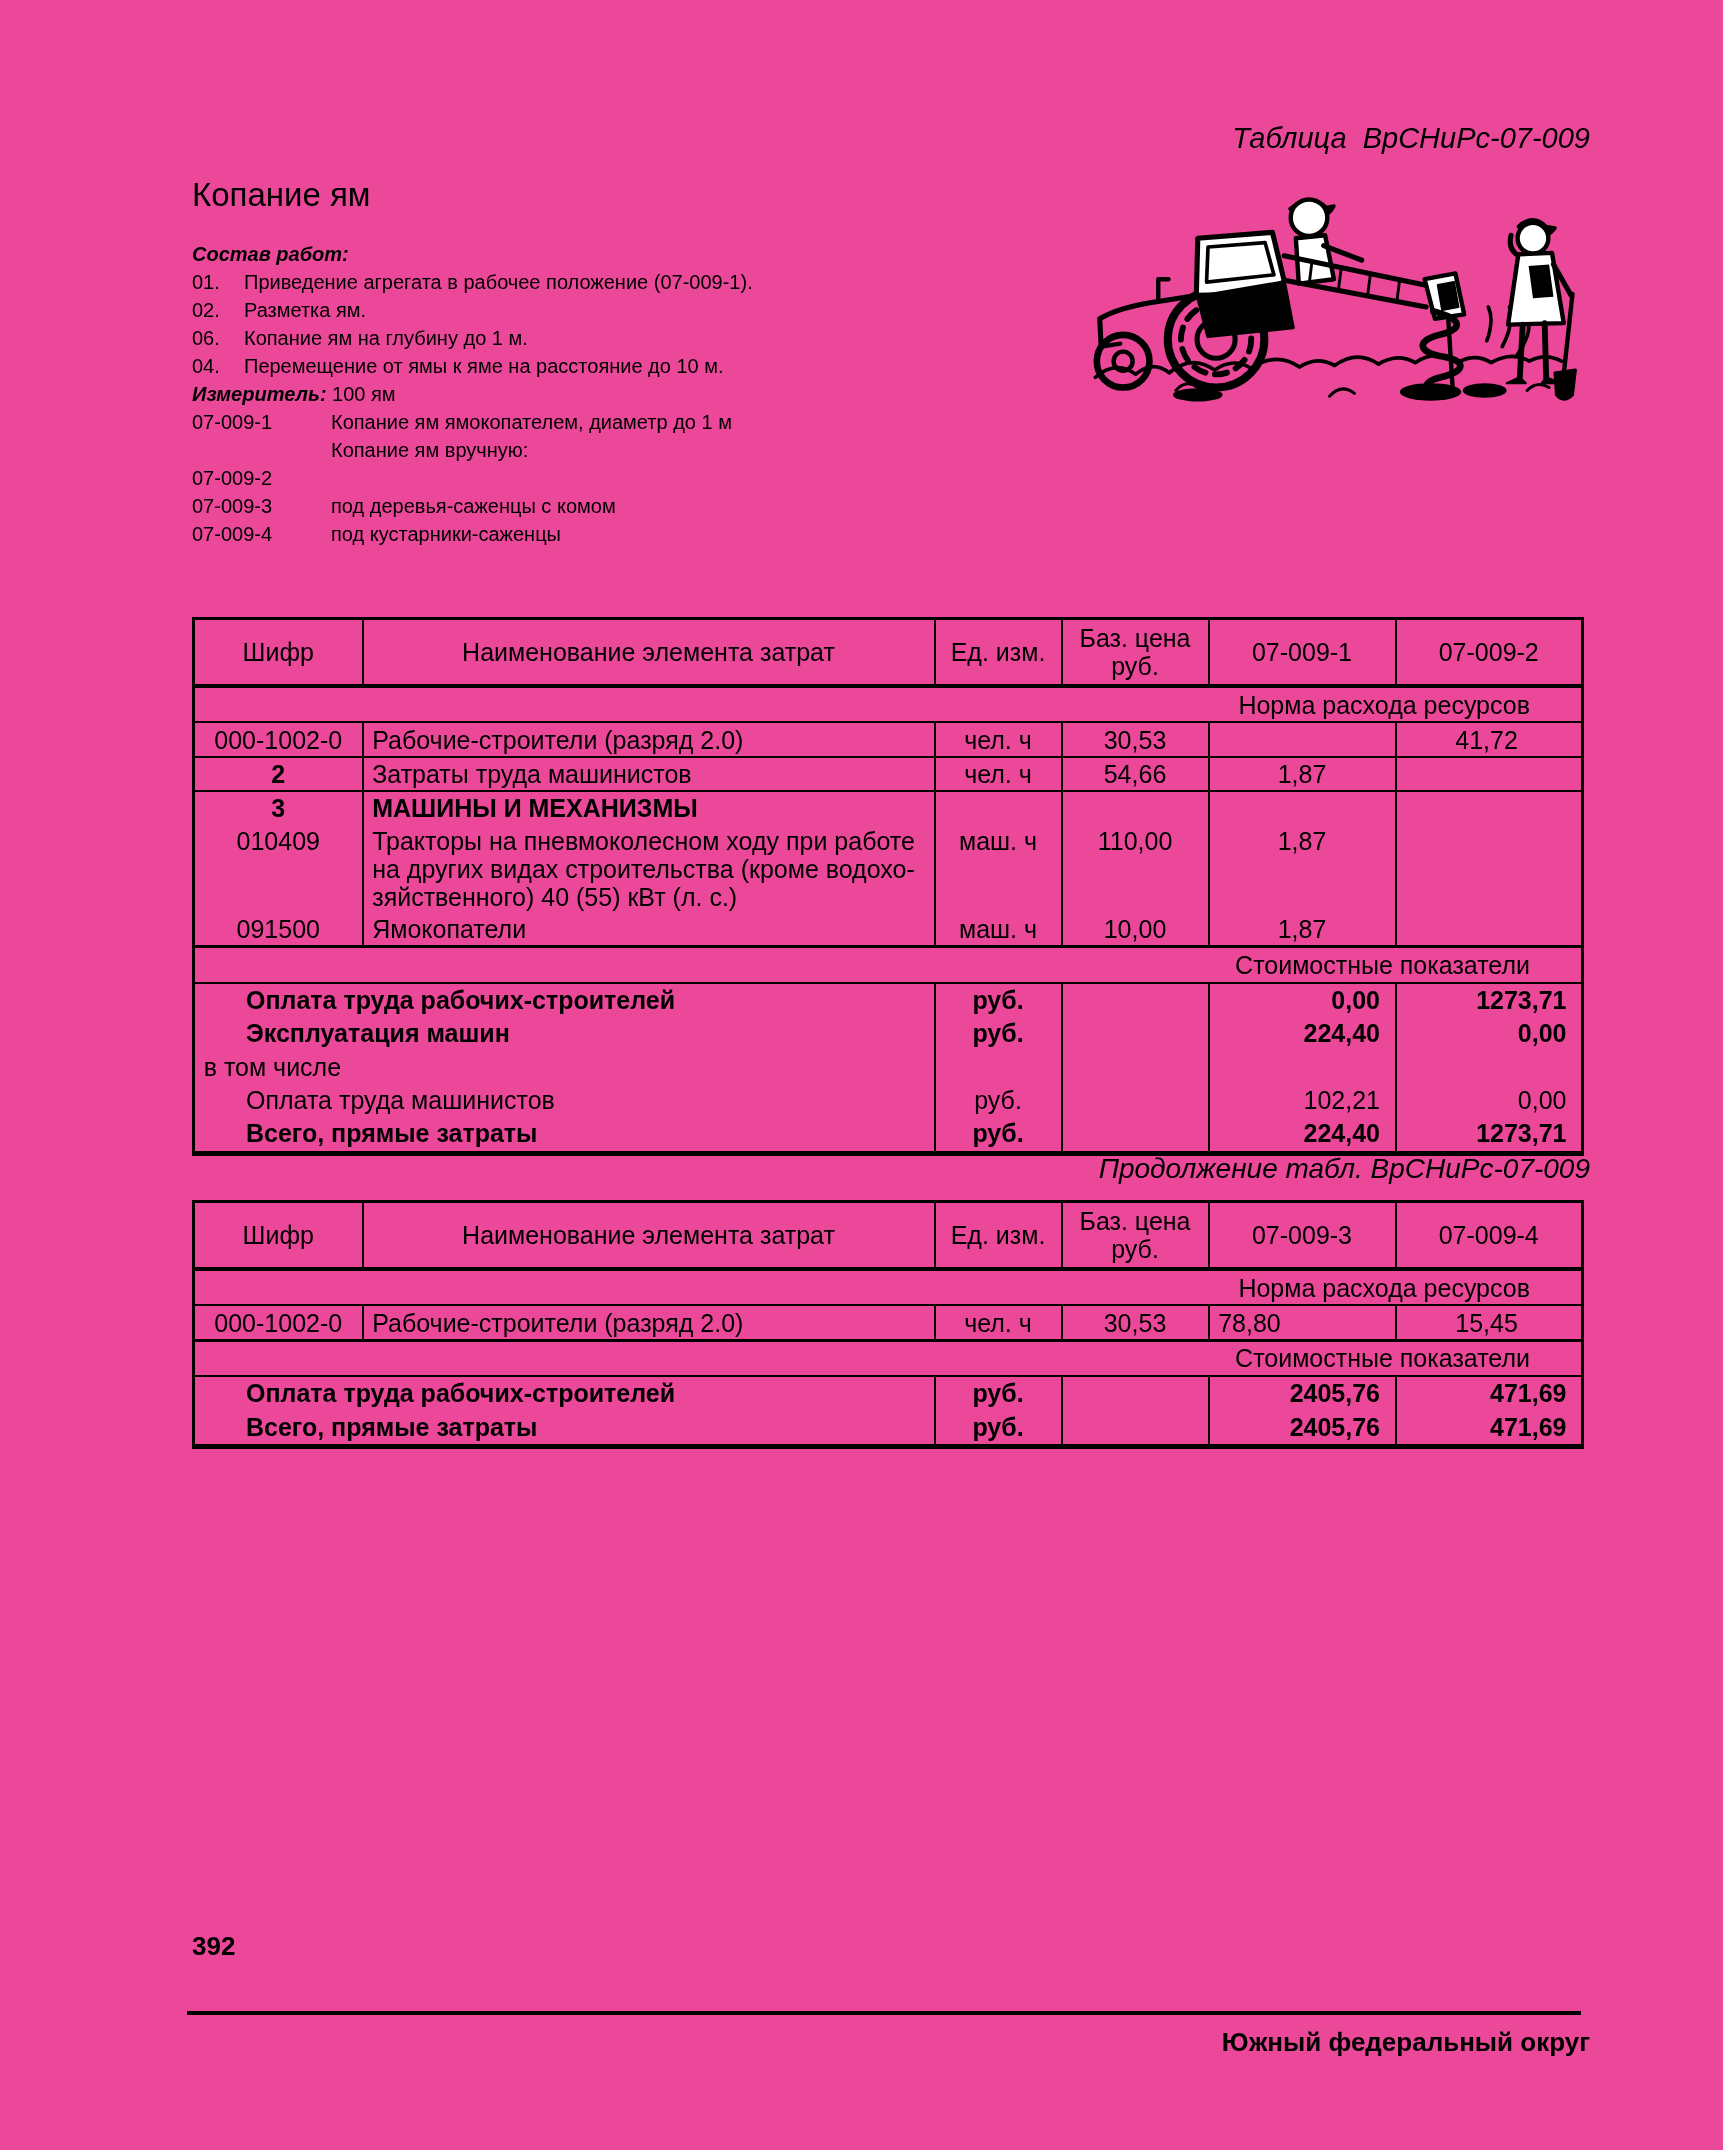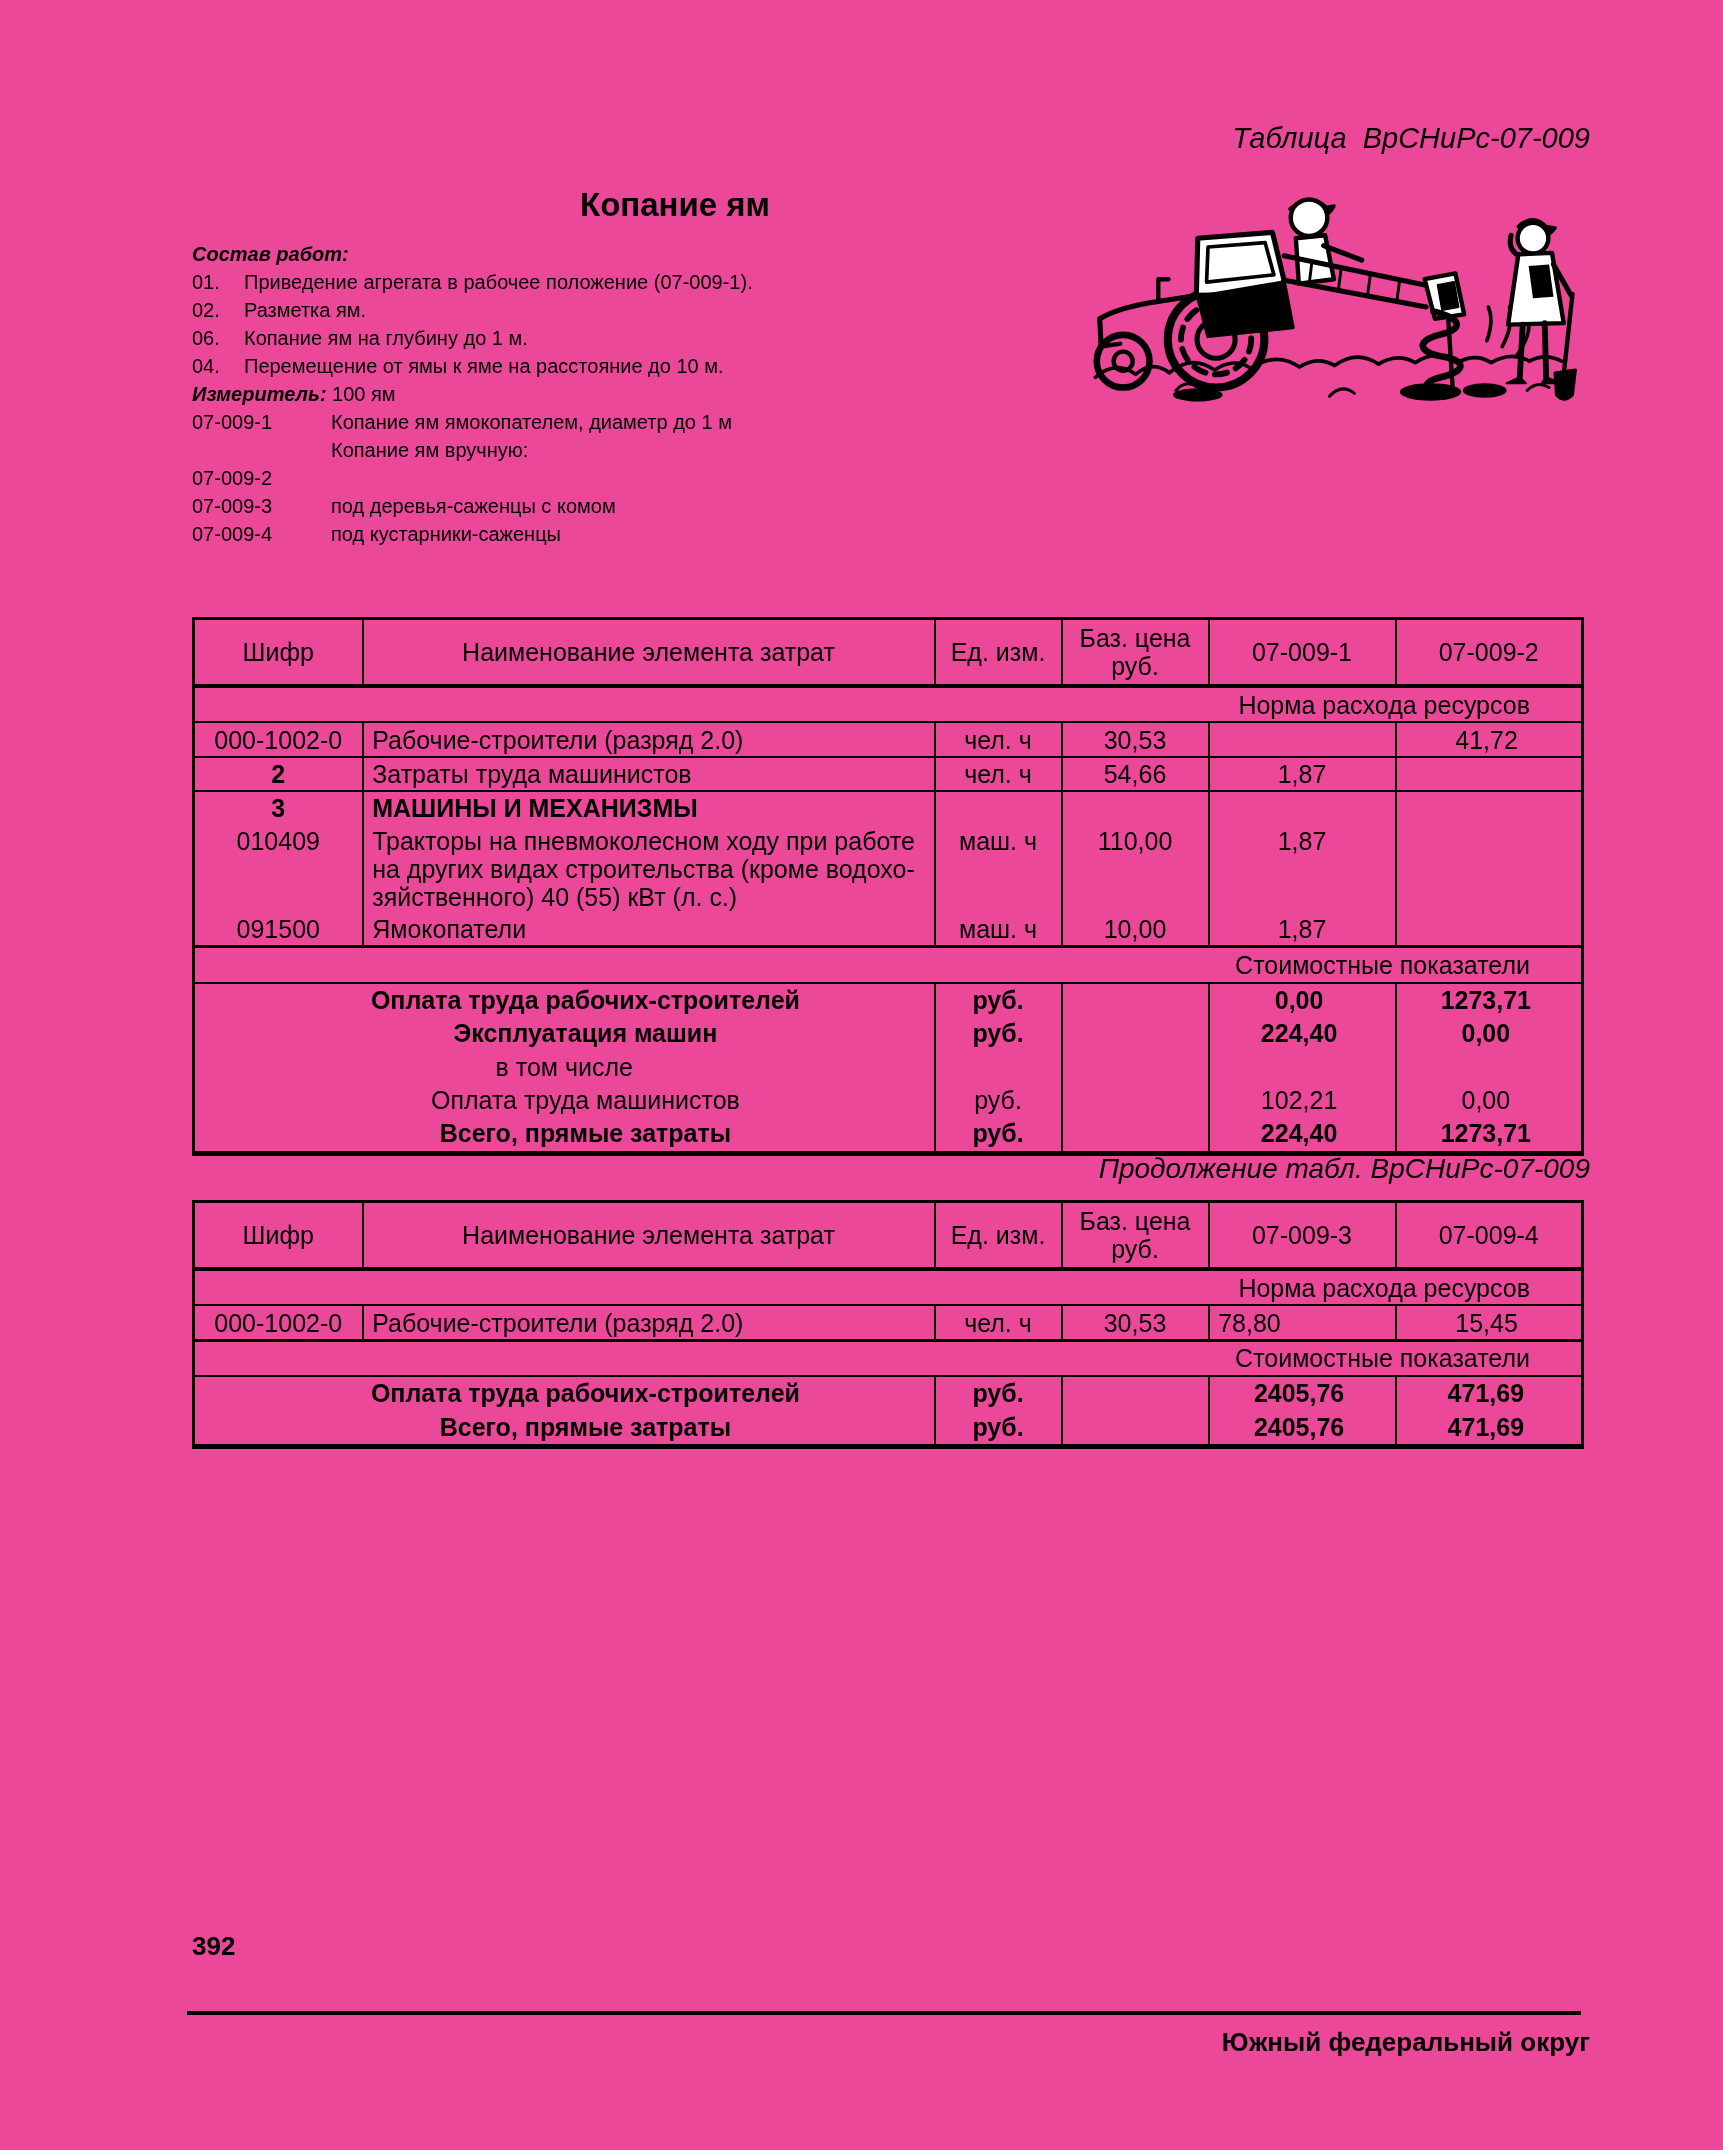--- a/index.html
+++ b/index.html
@@ -10,22 +10,22 @@
     font-family:"Liberation Sans", sans-serif;
     color:#000;
     overflow:hidden;
   }
   
   .header-right{
     position:absolute;top:122px;right:133px;
     font-size:29px;font-style:italic;white-space:pre;
   }
   .doc-title{
-    position:absolute;top:186px;left:192px;width:966px;
-    text-align:center;font-size:33px;font-weight:bold;
+    position:absolute;top:176px;left:192px;width:966px;
+    text-align:left;font-size:33px;font-weight:normal;
   }
   .comp{
     position:absolute;top:240px;left:192px;width:944px;
     font-size:20px;line-height:28px;
   }
   .comp-heading{font-weight:bold;font-style:italic;}
   .comp-line{display:flex;}
   .comp-num{width:52px;flex:none;}
   .comp-text{flex:1;}
   .meas-label{font-weight:bold;font-style:italic;}
@@ -49,21 +49,21 @@
     border-bottom-width:4.4px;height:61px;
     font-weight:normal;text-align:center;vertical-align:middle;
     white-space:pre-line;padding:1.5px 4.4px;
   }
   .tbl td{padding:2.2px 8.7px;vertical-align:top;}
   tr.span-row td{
     border-top-width:3.6px;border-bottom-width:2.9px;
     text-align:right;padding-right:51px;height:29px;vertical-align:middle;
   }
   tr.mrow td{border-top:0;border-bottom:0;}
-  tr.crow td{border-top:0;border-bottom:0;line-height:29px;text-align:center;}
+  tr.crow td{border-top:0;border-bottom:0;line-height:29px;}
   .cc{text-align:center;}
   .val-c{text-align:center;}
   .val-r{text-align:right;padding-right:14.5px !important;}
   .val-r2{text-align:center;padding-right:13px !important;}
   .val-r3{padding-right:36px !important;}
   .b{font-weight:bold;}
   .pre{white-space:pre-line;}
   .name-ind{padding-left:51px !important;}
   
   .cont-caption{

